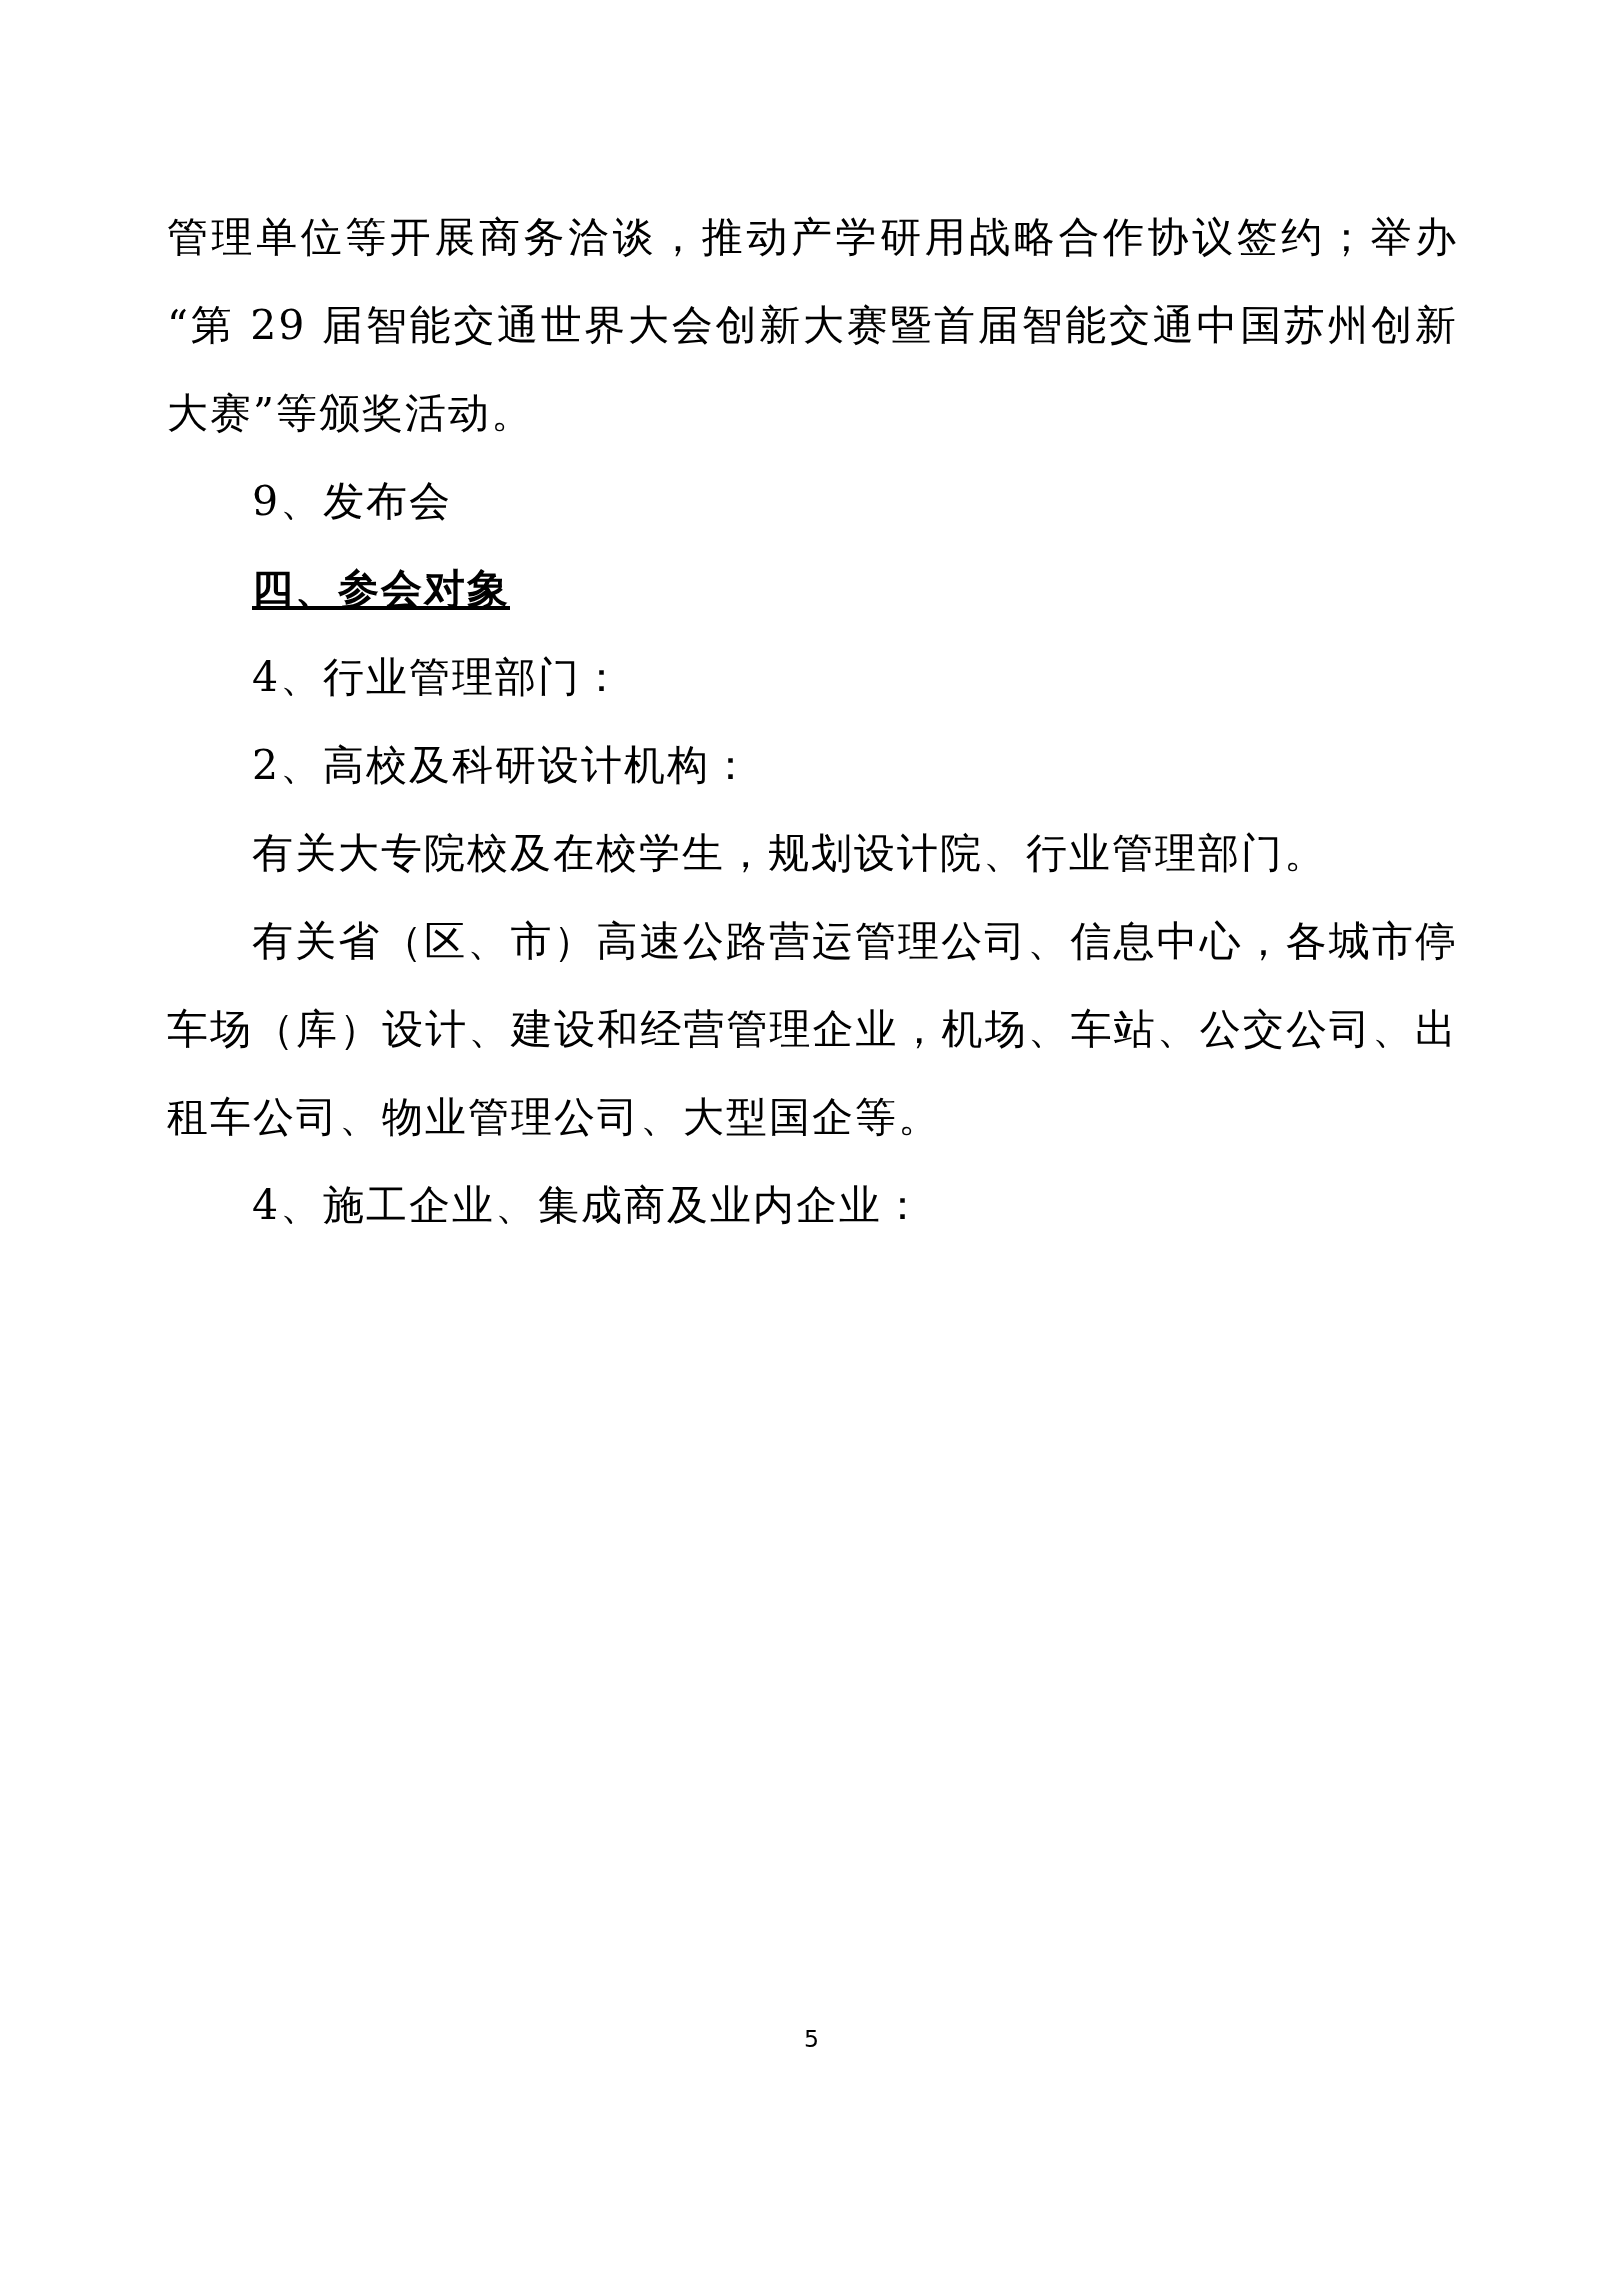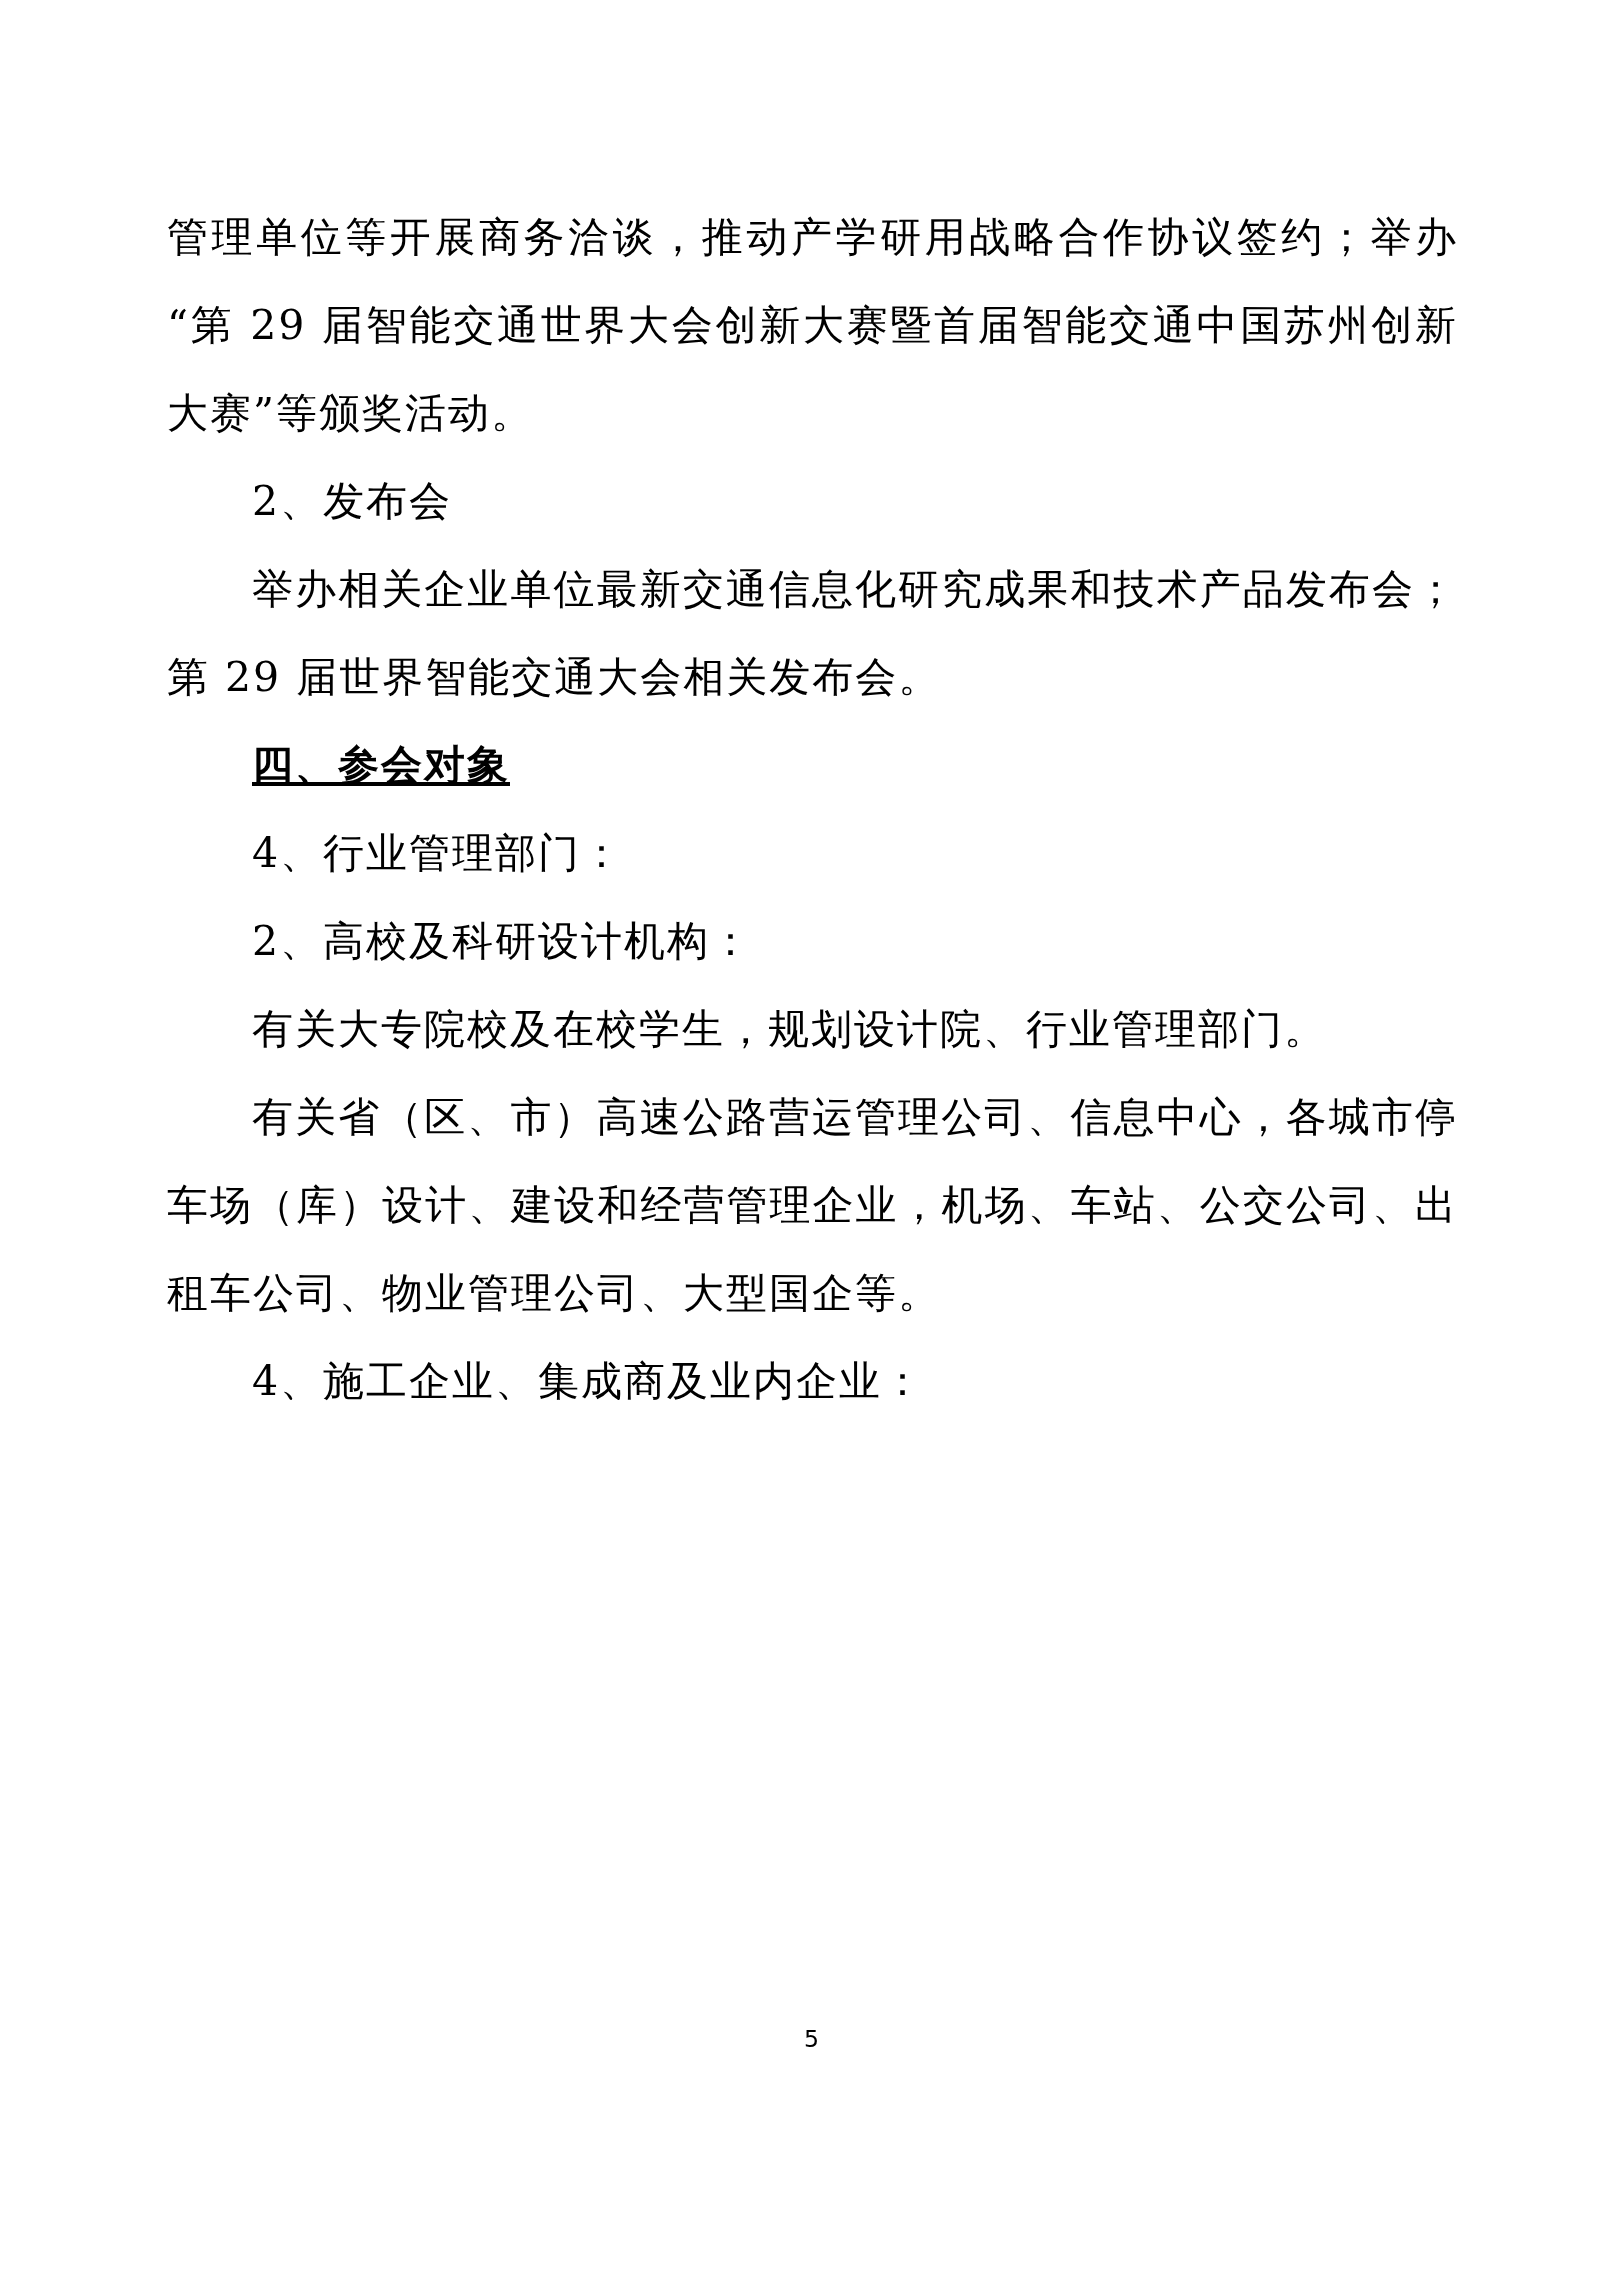--- a/index.html
+++ b/index.html
@@ -52,22 +52,21 @@
     font-family: "DejaVu Sans", sans-serif;
     color: #000000;
   }
 </style>
 </head>
 <body>
 
 <div class="page">
   <main class="content" id="paragraphs">
       <p class="para">管理单位等开展商务洽谈，推动产学研用战略合作协议签约；举办“第 29 届智能交通世界大会创新大赛暨首届智能交通中国苏州创新大赛”等颁奖活动。</p>
-      <p class="para indent">2、发布会</p>
-      <p class="para indent">举办相关企业单位最新交通信息化研究成果和技术产品发布会；第 29 届世界智能交通大会相关发布会。</p>
+      <p class="para indent">9、发布会</p>
       <p class="para indent heading">四、参会对象</p>
       <p class="para indent">4、行业管理部门：</p>
       <p class="para indent">2、高校及科研设计机构：</p>
       <p class="para indent">有关大专院校及在校学生，规划设计院、行业管理部门。</p>
       <p class="para indent">有关省（区、市）高速公路营运管理公司、信息中心，各城市停车场（库）设计、建设和经营管理企业，机场、车站、公交公司、出租车公司、物业管理公司、大型国企等。</p>
       <p class="para indent">4、施工企业、集成商及业内企业：</p>
     </main>
   <span class="page-number">5</span>
 </div>
 

